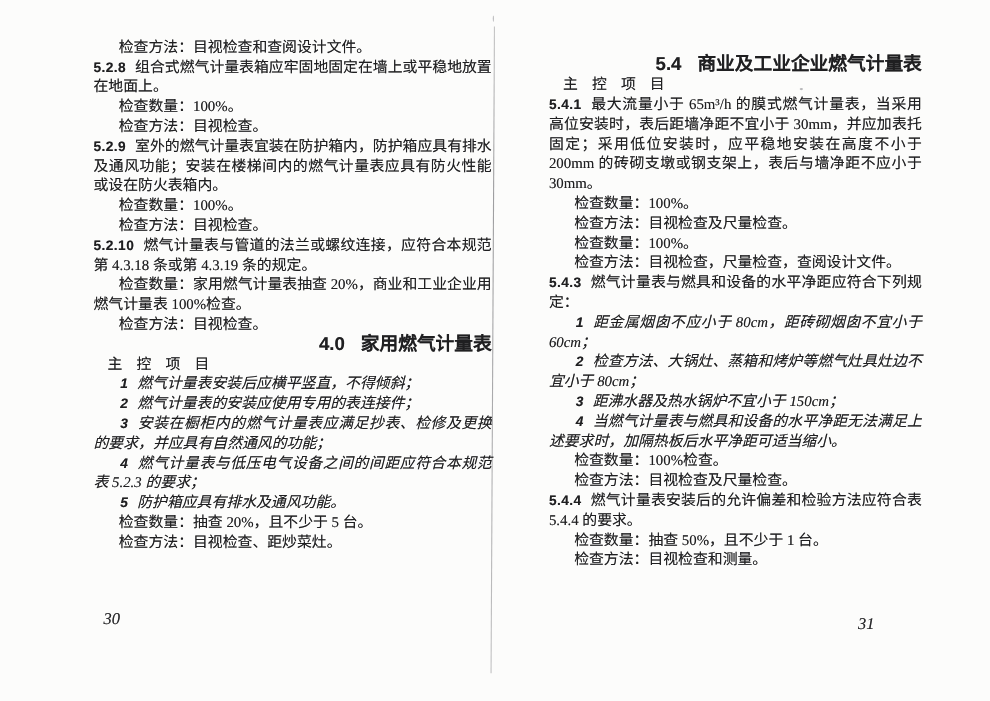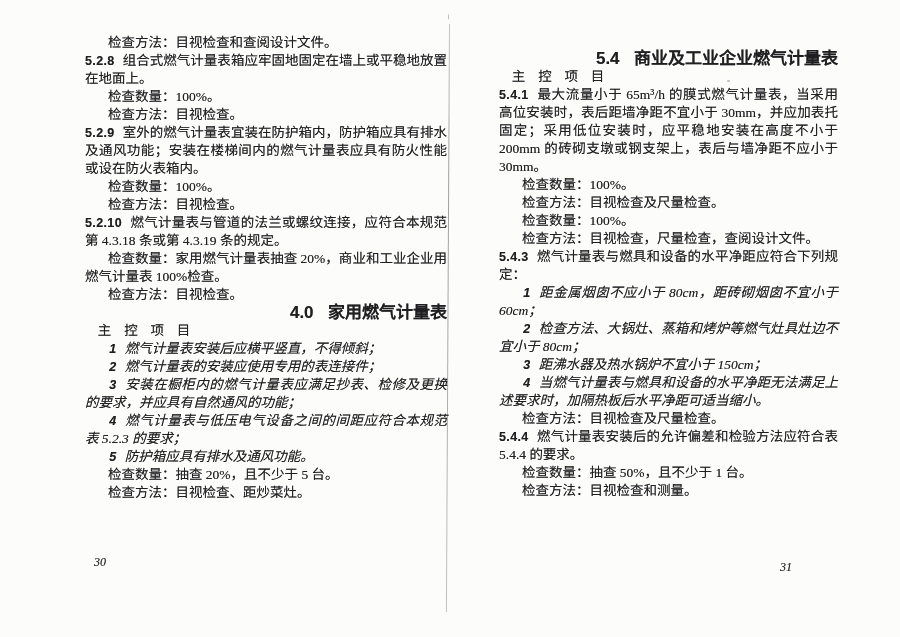--- a/index.html
+++ b/index.html
@@ -42,21 +42,21 @@
   .subheading{
     letter-spacing:.95em;
     padding-left:.95em;
     margin:4px 0 8px;
     text-indent:0;
     font-size:13.5px;
   }
   .page-number{
     position:absolute;
     font-style:italic;
-    font-size:12px;
+    font-size:15px;
     color:#2a2a2c;
     text-shadow:0 0 .5px rgba(25,25,28,.5);
   }
   #pn-left{left:94px;top:555px;}
   #pn-right{left:780px;top:560px;}
   .spine-line{
     position:absolute;
     left:449px;top:24px;
     width:1px;height:588px;
     background:linear-gradient(180deg,#c6c6c6 0%,#9e9ea0 25%,#ababad 60%,#c2c2c3 100%);
@@ -110,18 +110,19 @@
   <p class="p-clause"><span class="num">5.4.1</span><span>最大流量小于 65m³/h 的膜式燃气计量表，当采用高位安装时，表后距墙净距不宜小于 30mm，并应加表托固定；采用低位安装时，应平稳地安装在高度不小于 200mm 的砖砌支墩或钢支架上，表后与墙净距不应小于 30mm。</span></p>
   <p class="p-indent">检查数量：100%。</p>
   <p class="p-indent">检查方法：目视检查及尺量检查。</p>
   <p class="p-indent">检查数量：100%。</p>
   <p class="p-indent">检查方法：目视检查，尺量检查，查阅设计文件。</p>
   <p class="p-clause"><span class="num">5.4.3</span><span>燃气计量表与燃具和设备的水平净距应符合下列规定：</span></p>
   <p class="p-item"><span class="num">1</span><span>距金属烟囱不应小于 80cm，距砖砌烟囱不宜小于 60cm；</span></p>
   <p class="p-item"><span class="num">2</span><span>检查方法、大锅灶、蒸箱和烤炉等燃气灶具灶边不宜小于 80cm；</span></p>
   <p class="p-item"><span class="num">3</span><span>距沸水器及热水锅炉不宜小于 150cm；</span></p>
   <p class="p-item"><span class="num">4</span><span>当燃气计量表与燃具和设备的水平净距无法满足上述要求时，加隔热板后水平净距可适当缩小。</span></p>
+  <p class="p-indent">检查数量：100%检查。</p>
   <p class="p-indent">检查方法：目视检查及尺量检查。</p>
   <p class="p-clause"><span class="num">5.4.4</span><span>燃气计量表安装后的允许偏差和检验方法应符合表 5.4.4 的要求。</span></p>
   <p class="p-indent">检查数量：抽查 50%，且不少于 1 台。</p>
   <p class="p-indent">检查方法：目视检查和测量。</p>
 </div>
 <div class="page-number" id="pn-right">31</div>
 
 </body></html>

